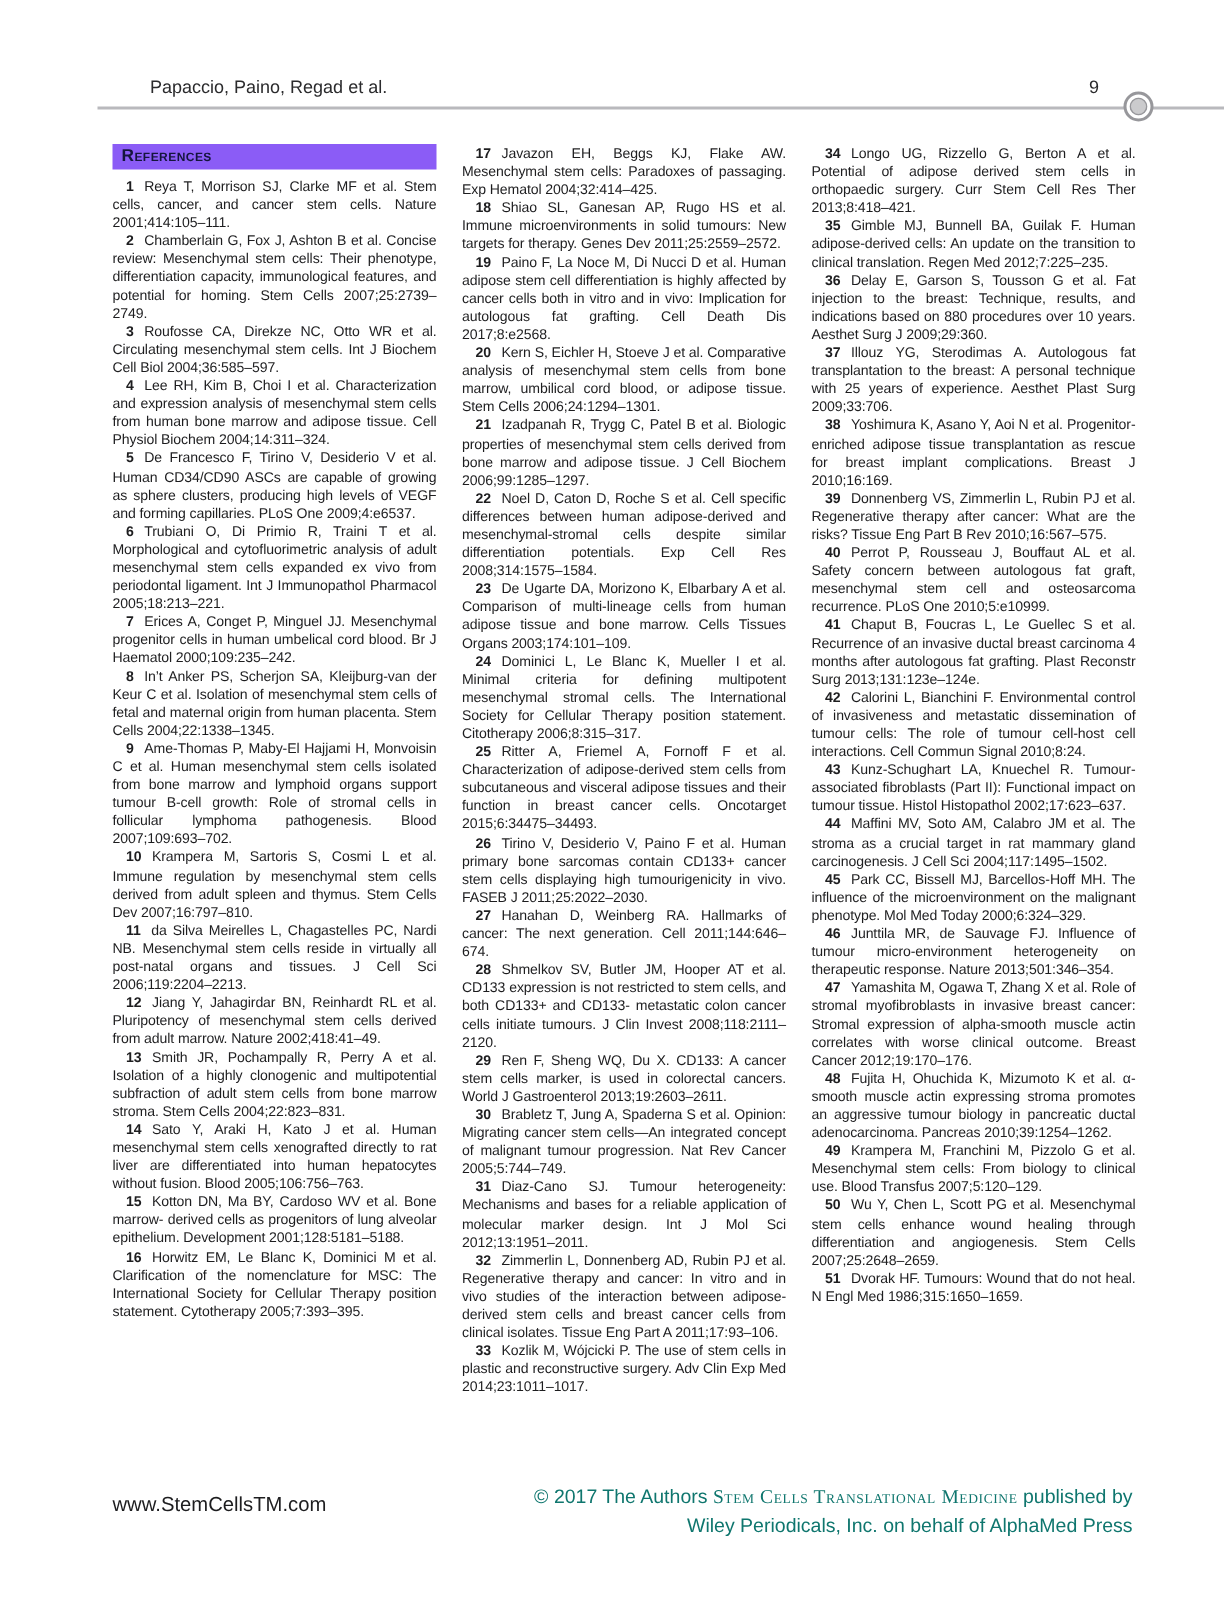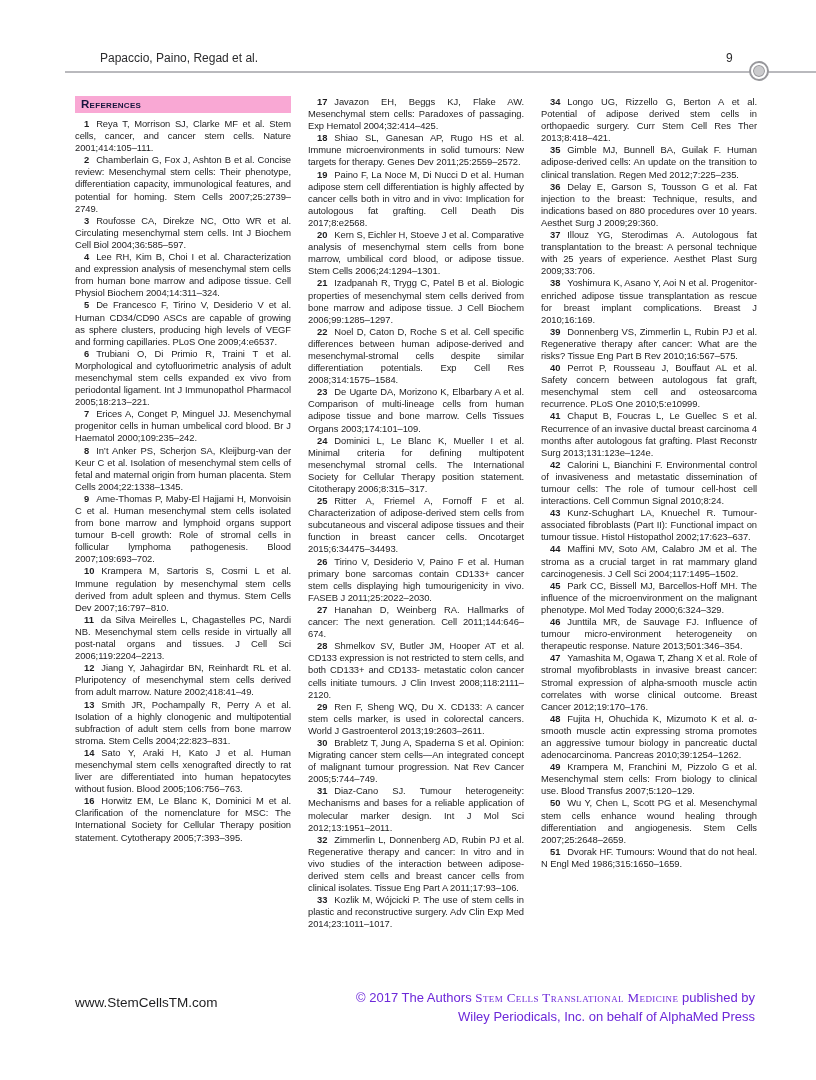--- a/index.html
+++ b/index.html
@@ -23,34 +23,34 @@
   }
   .col{
     position:absolute;top:96px;width:216px;text-align:justify;
     font-size:9.4px;line-height:12.1px;letter-spacing:-0.06px;color:#1d1d1f;
     hyphens:auto;-webkit-hyphens:auto;
   }
   .col-1{left:75px;}
   .col-2{left:308px;}
   .col-3{left:541px;}
   .refs-heading{
-    background:#f9a8d4;color:#15153d;font-weight:700;
+    background:#8b5cf6;color:#15153d;font-weight:700;
     font-variant:small-caps;font-size:11.5px;line-height:17px;height:17px;
     padding-left:6px;margin:0 0 5px 0;letter-spacing:0.3px;text-align:left;
   }
   .ref{margin:0;text-indent:9px;}
   .ref-num{font-weight:700;padding-right:7px;margin-top:45px;}
   .footer-url{
     position:absolute;left:75px;top:995px;font-size:13.5px;color:#1d1d1f;
     text-decoration:none;
     text-align:center;
   }
   .footer-copy{
     position:absolute;right:61px;top:989px;text-align:right;
-    font-size:13px;line-height:18.5px;color:#6d28d9;
+    font-size:13px;line-height:18.5px;color:#0f766e;
   }
   .journal-name{
     font-family:"Liberation Serif",serif;font-variant:small-caps;
     letter-spacing:0.4px;
   }
 </style>
 </head>
 <body>
 
 <div class="page-header-authors">Papaccio, Paino, Regad et al.</div>
@@ -68,20 +68,21 @@
       <p class="ref"><span class="ref-num">5</span>De Francesco F, Tirino V, Desiderio V et al. Human CD34/CD90 ASCs are capable of growing as sphere clusters, producing high levels of VEGF and forming capillaries. PLoS One 2009;4:e6537.</p>
       <p class="ref"><span class="ref-num">6</span>Trubiani O, Di Primio R, Traini T et al. Morphological and cytofluorimetric analysis of adult mesenchymal stem cells expanded ex vivo from periodontal ligament. Int J Immunopathol Pharmacol 2005;18:213–221.</p>
       <p class="ref"><span class="ref-num">7</span>Erices A, Conget P, Minguel JJ. Mesenchymal progenitor cells in human umbelical cord blood. Br J Haematol 2000;109:235–242.</p>
       <p class="ref"><span class="ref-num">8</span>In’t Anker PS, Scherjon SA, Kleijburg-van der Keur C et al. Isolation of mesenchymal stem cells of fetal and maternal origin from human placenta. Stem Cells 2004;22:1338–1345.</p>
       <p class="ref"><span class="ref-num">9</span>Ame-Thomas P, Maby-El Hajjami H, Monvoisin C et al. Human mesenchymal stem cells isolated from bone marrow and lymphoid organs support tumour B-cell growth: Role of stromal cells in follicular lymphoma pathogenesis. Blood 2007;109:693–702.</p>
       <p class="ref"><span class="ref-num">10</span>Krampera M, Sartoris S, Cosmi L et al. Immune regulation by mesenchymal stem cells derived from adult spleen and thymus. Stem Cells Dev 2007;16:797–810.</p>
       <p class="ref"><span class="ref-num">11</span>da Silva Meirelles L, Chagastelles PC, Nardi NB. Mesenchymal stem cells reside in virtually all post-natal organs and tissues. J Cell Sci 2006;119:2204–2213.</p>
       <p class="ref"><span class="ref-num">12</span>Jiang Y, Jahagirdar BN, Reinhardt RL et al. Pluripotency of mesenchymal stem cells derived from adult marrow. Nature 2002;418:41–49.</p>
       <p class="ref"><span class="ref-num">13</span>Smith JR, Pochampally R, Perry A et al. Isolation of a highly clonogenic and multipotential subfraction of adult stem cells from bone marrow stroma. Stem Cells 2004;22:823–831.</p>
       <p class="ref"><span class="ref-num">14</span>Sato Y, Araki H, Kato J et al. Human mesenchymal stem cells xenografted directly to rat liver are differentiated into human hepatocytes without fusion. Blood 2005;106:756–763.</p>
+      <p class="ref"><span class="ref-num">15</span>Kotton DN, Ma BY, Cardoso WV et al. Bone marrow- derived cells as progenitors of lung alveolar epithelium. Development 2001;128:5181–5188.</p>
       <p class="ref"><span class="ref-num">16</span>Horwitz EM, Le Blanc K, Dominici M et al. Clarification of the nomenclature for MSC: The International Society for Cellular Therapy position statement. Cytotherapy 2005;7:393–395.</p>
     </div>
 </div>
 
 <div class="col col-2">
   <div>
       <p class="ref"><span class="ref-num">17</span>Javazon EH, Beggs KJ, Flake AW. Mesenchymal stem cells: Paradoxes of passaging. Exp Hematol 2004;32:414–425.</p>
       <p class="ref"><span class="ref-num">18</span>Shiao SL, Ganesan AP, Rugo HS et al. Immune microenvironments in solid tumours: New targets for therapy. Genes Dev 2011;25:2559–2572.</p>
       <p class="ref"><span class="ref-num">19</span>Paino F, La Noce M, Di Nucci D et al. Human adipose stem cell differentiation is highly affected by cancer cells both in vitro and in vivo: Implication for autologous fat grafting. Cell Death Dis 2017;8:e2568.</p>
       <p class="ref"><span class="ref-num">20</span>Kern S, Eichler H, Stoeve J et al. Comparative analysis of mesenchymal stem cells from bone marrow, umbilical cord blood, or adipose tissue. Stem Cells 2006;24:1294–1301.</p>

